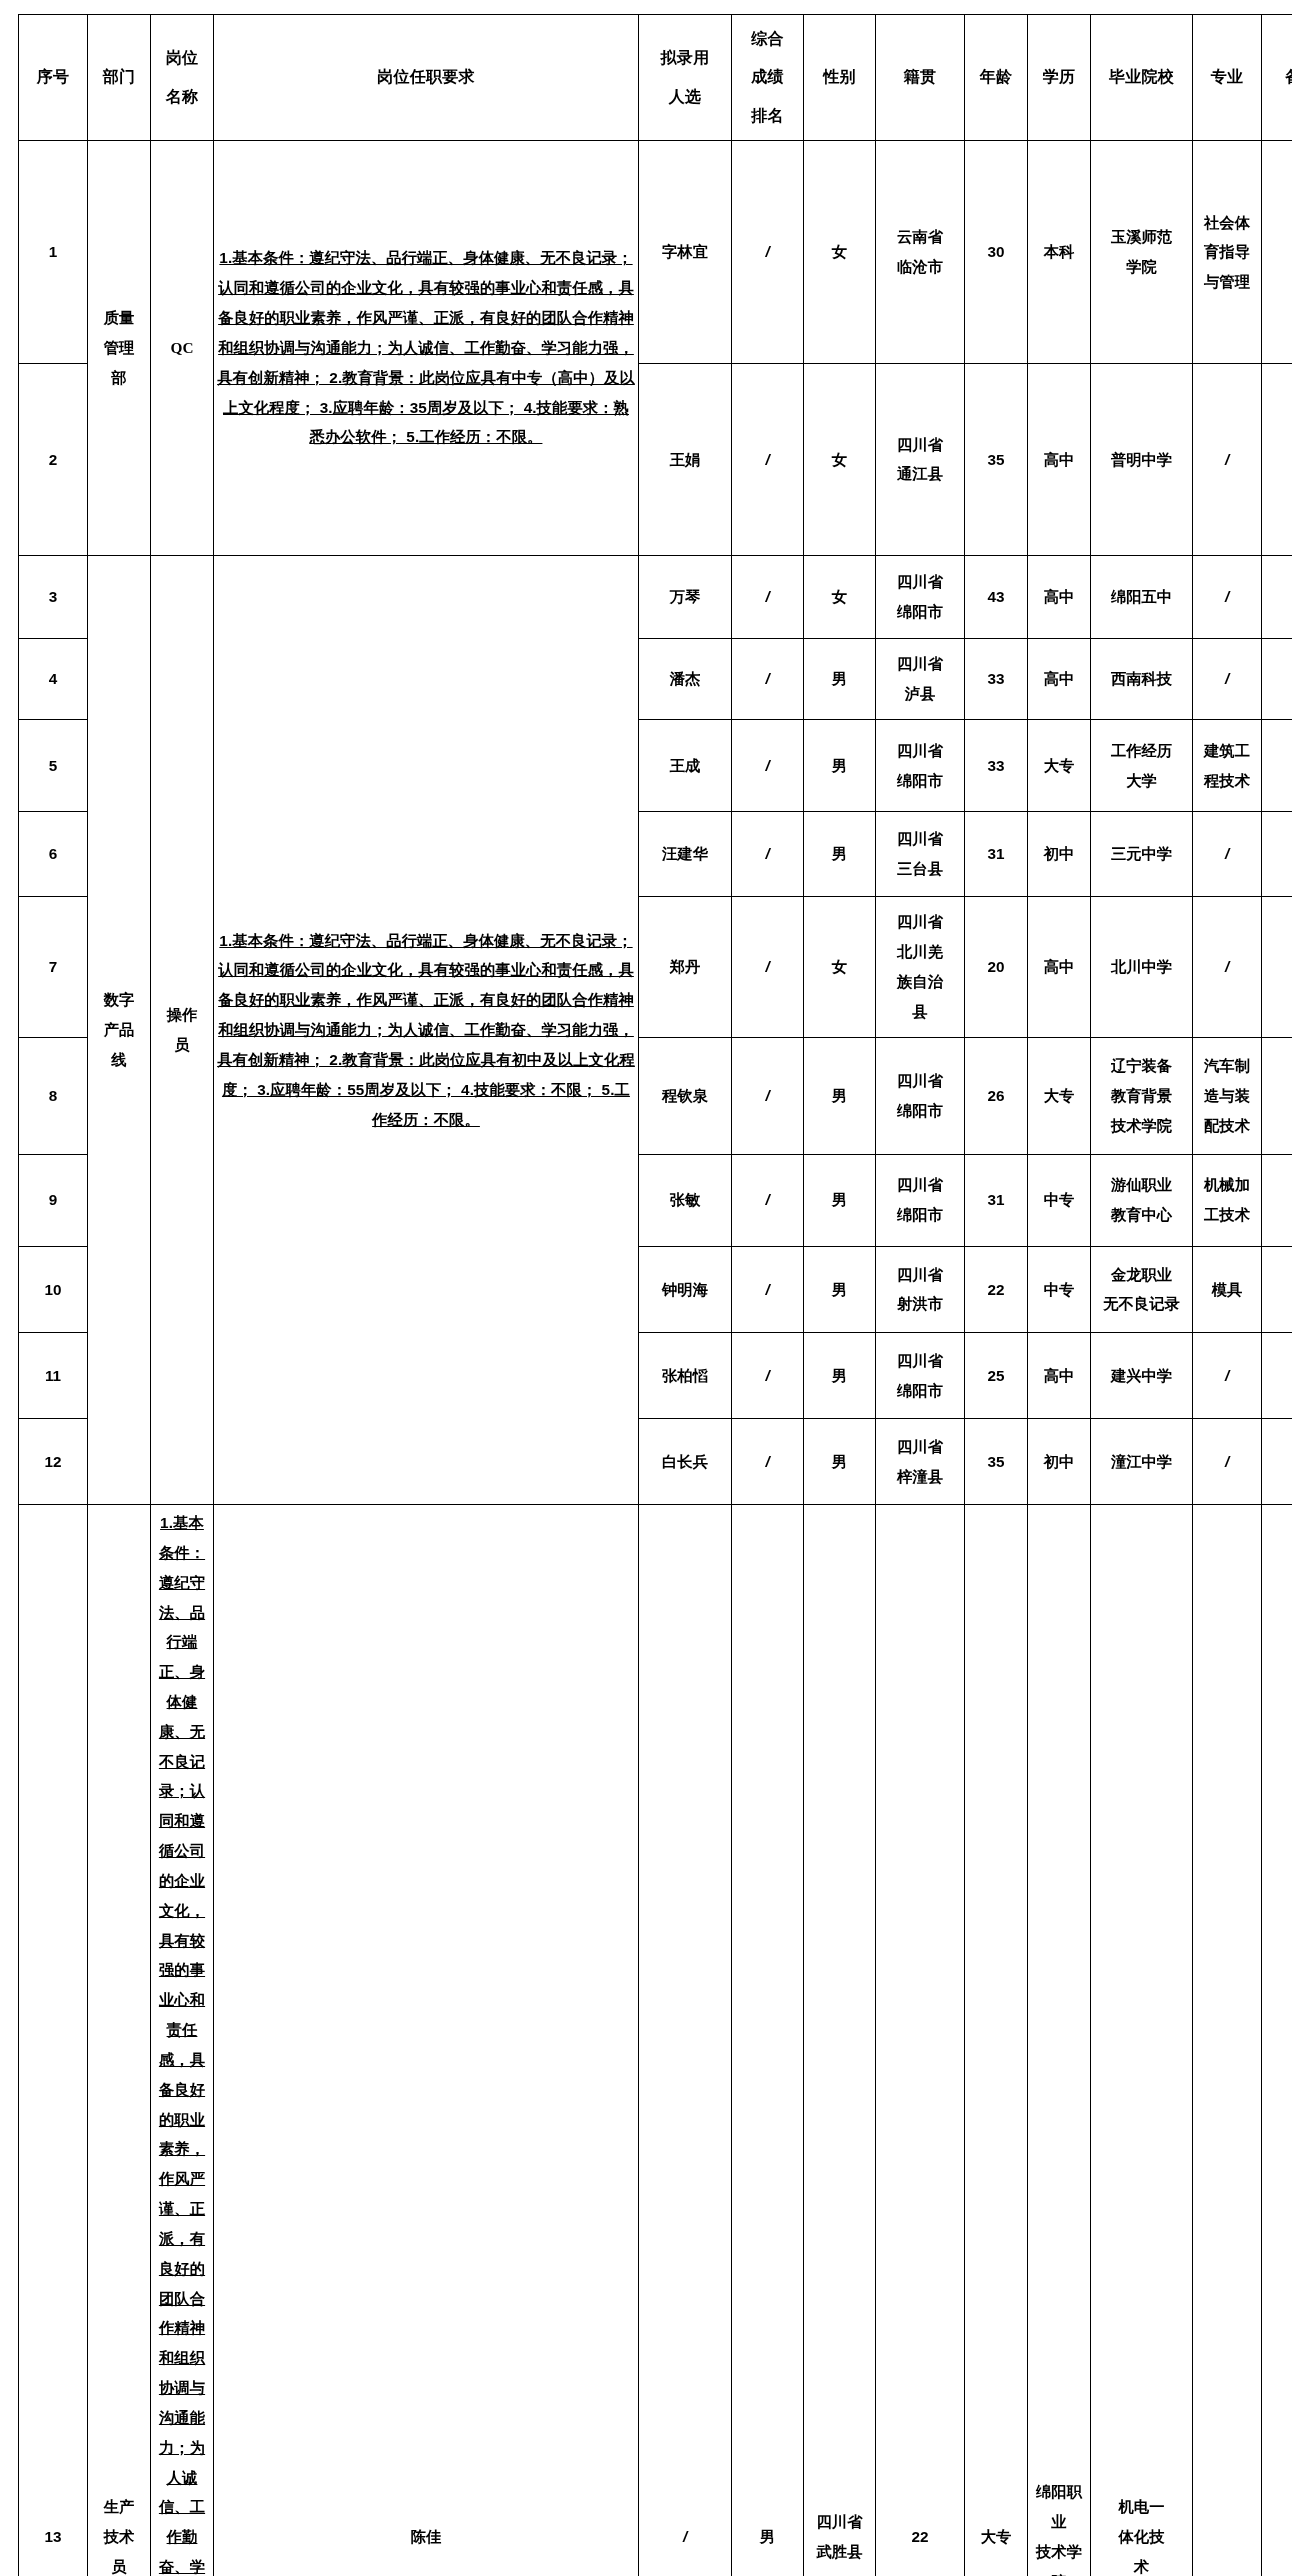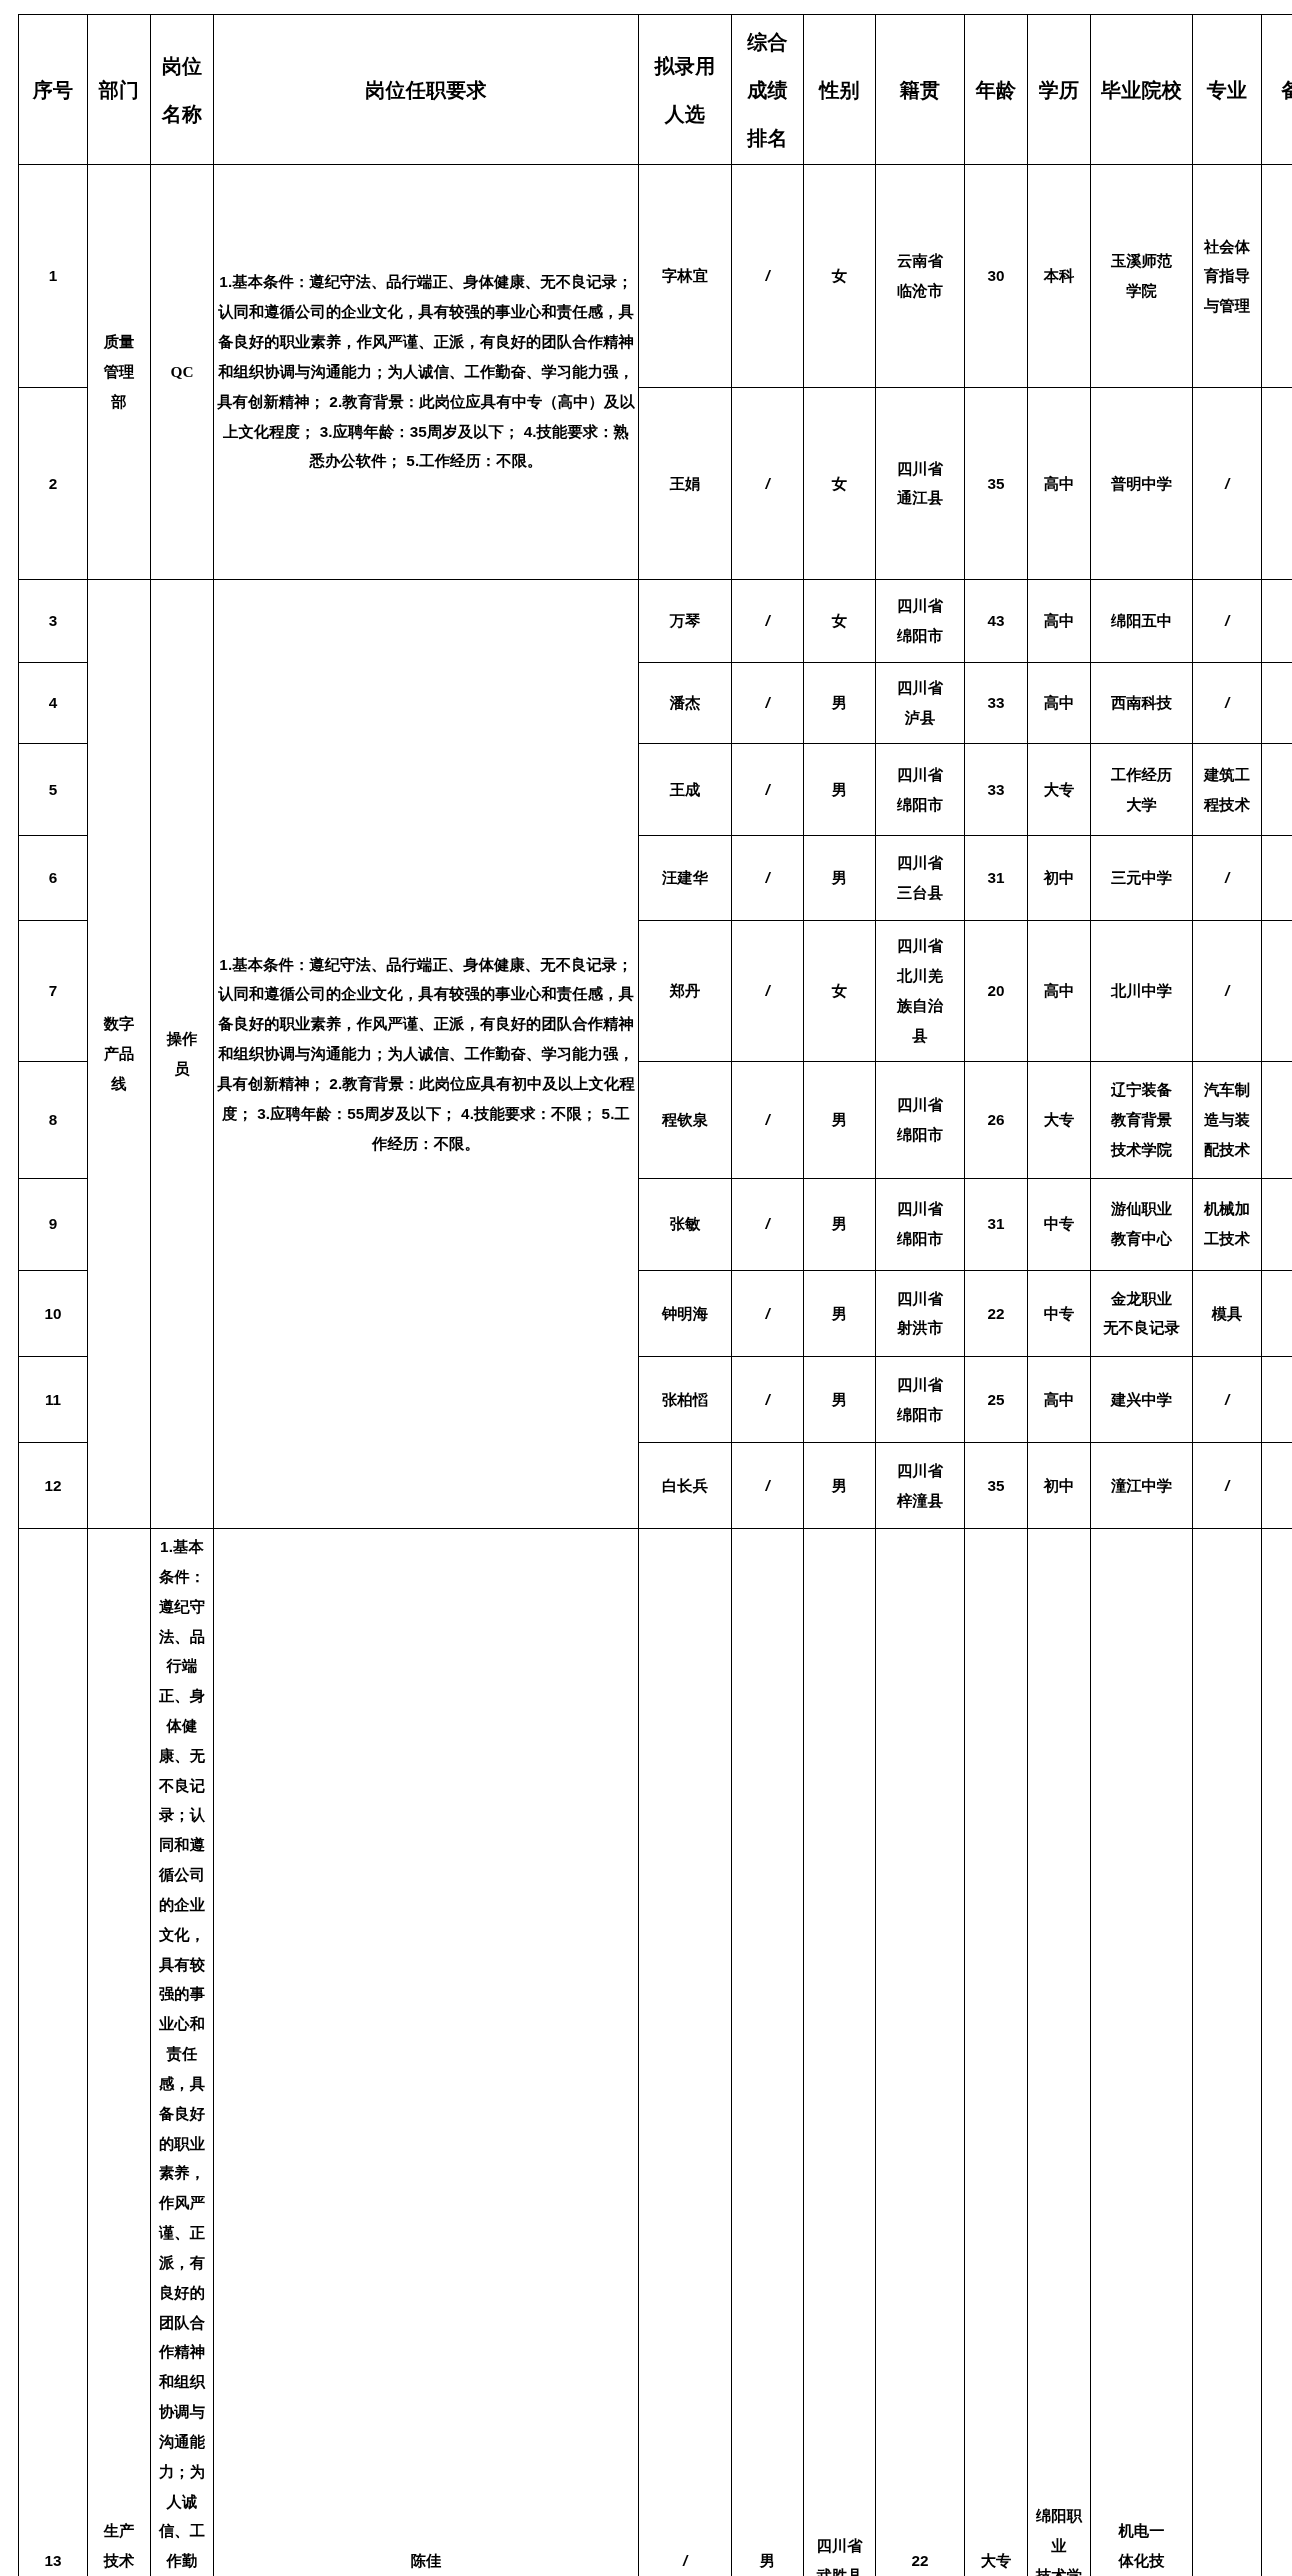--- a/index.html
+++ b/index.html
@@ -34,37 +34,38 @@
     text-align: center;
     vertical-align: middle;
     font-weight: 700;
     font-size: 15.3px;
     line-height: 1.95;
     word-break: break-word;
     overflow-wrap: break-word;
     background: #ffffff;
   }
   table.grid thead th {
-    font-size: 20px;
+    font-size: 16px;
     height: 120px;
     line-height: 2.4;
     letter-spacing: 0.3px;
   }
   
   th.stack { line-height: 2.5; }
 
   
   td.req {
     text-align: left;
     vertical-align: middle;
     font-weight: 400;
     font-size: 15px;
     line-height: 2.45;
     letter-spacing: 0.1px;
     padding: 6.4px 9px;
+    text-decoration: underline;
   }
   td.vert {
     font-weight: 400;
     line-height: 2.3;
     font-size: 15.3px;
     font-family: Liberation Serif, serif;
   }
   td.num { font-weight: 400; font-size: 16px; }
   td.cell { font-weight: 400; font-size: 15.3px; line-height: 2.15; }
   td.slash { font-weight: 400; font-size: 16px; font-style: italic; }

